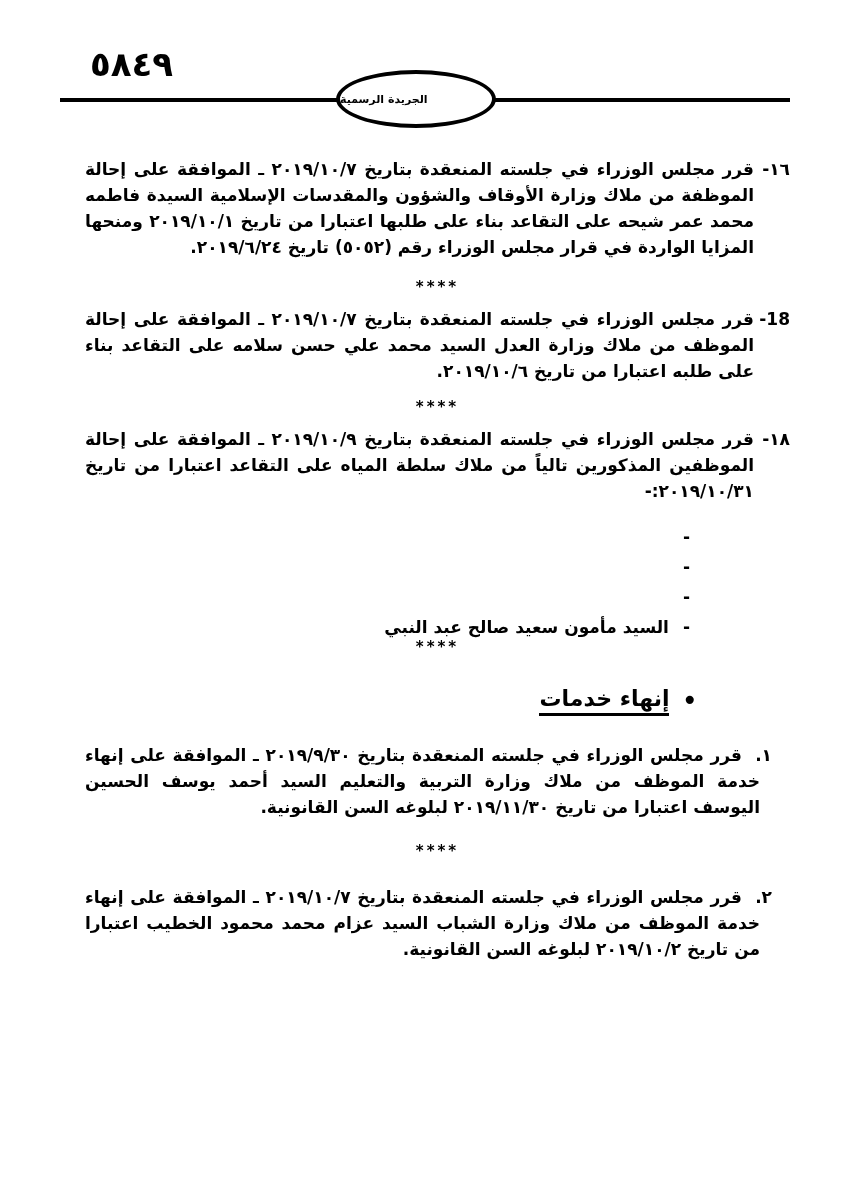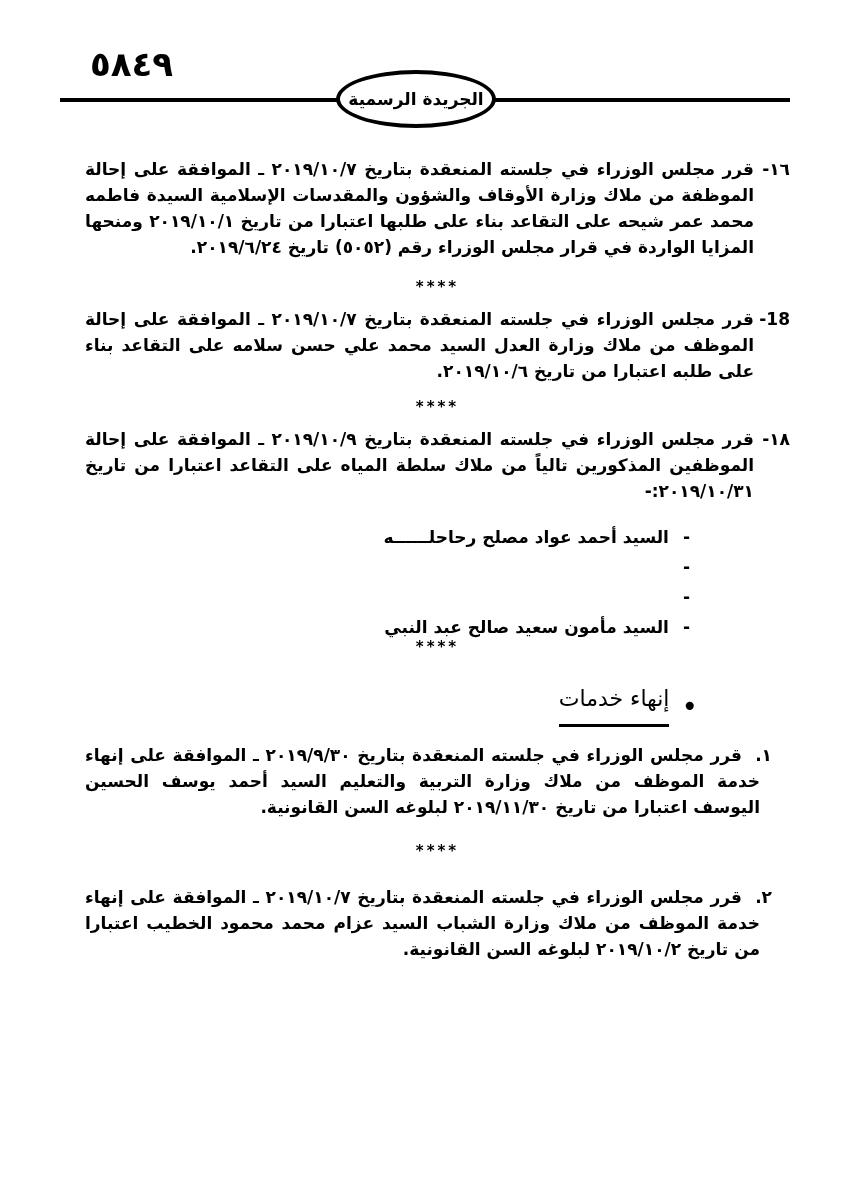--- a/index.html
+++ b/index.html
@@ -12,22 +12,22 @@
   .pagenum{
     position:absolute;top:44px;left:90px;font-size:34px;font-weight:bold;
     direction:rtl;letter-spacing:2px;
   }
   .header-rule{
     position:absolute;top:98px;left:60px;width:730px;height:4px;background:#000;
   }
   .masthead-oval{
     position:absolute;top:70px;left:336px;width:152px;height:50px;
     border:4px solid #000;border-radius:50%;background:#fff;
-    display:flex;align-items:center;justify-content:center;
-    font-size:17px;font-weight:bold;direction:rtl;z-index:2;
+    display:flex;align-items:center;justify-content:flex-end;
+    font-size:11px;font-weight:bold;direction:rtl;z-index:2;
   }
   
   .para{
     position:absolute;left:85px;right:58px;direction:rtl;text-align:justify;
     font-weight:bold;font-size:17px;line-height:26px;
   }
   .para .num{position:absolute;right:0;top:0;white-space:nowrap;}
   .decision{padding-right:36px;}
   .termination{padding-right:30px;text-indent:18px;}
   .sep{
@@ -37,21 +37,21 @@
   
   .names{position:absolute;right:158px;direction:rtl;font-weight:bold;font-size:17px;}
   .name-row{display:flex;align-items:center;height:30px;gap:14px;}
   .name-row .dash{font-weight:bold;}
   
   .section-heading{
     position:absolute;right:150px;direction:rtl;display:flex;align-items:center;gap:12px;
   }
   .bullet{font-size:28px;line-height:1;}
   .section-title{
-    font-size:22px;font-weight:normal;border-bottom:3px solid #000;padding-bottom:13px;
+    font-size:22px;font-weight:bold;border-bottom:3px solid #000;padding-bottom:2px;
     letter-spacing:0.5px;
   }
   
   #dec0{top:156px;}
   #sep0{top:278px;}
   #dec1{top:306px;}
   #sep1{top:398px;}
   #dec2{top:426px;}
   #names{top:522px;}
   #sep2{top:638px;}
@@ -86,21 +86,20 @@
   <div class="sep" id="sep1">****</div>
 
   <div class="para decision" id="dec2">
     <span class="num">١٨-</span>
     <span>قرر مجلس الوزراء في جلسته المنعقدة بتاريخ ٢٠١٩/١٠/٩ ـ الموافقة على إحالة الموظفين المذكورين تالياً من ملاك سلطة المياه على التقاعد اعتبارا من تاريخ ٢٠١٩/١٠/٣١:-</span>
   </div>
 
   <div class="names" id="names">
     <div class="name-row">
       <span class="dash">-</span>
-      <span>السيد أحمد عواد مصلح رحاحلــــــه</span>
     </div>
     <div class="name-row">
       <span class="dash">-</span>
     </div>
     <div class="name-row">
       <span class="dash">-</span>
     </div>
     <div class="name-row">
       <span class="dash">-</span>
       <span>السيد مأمون سعيد صالح عبد النبي</span>

